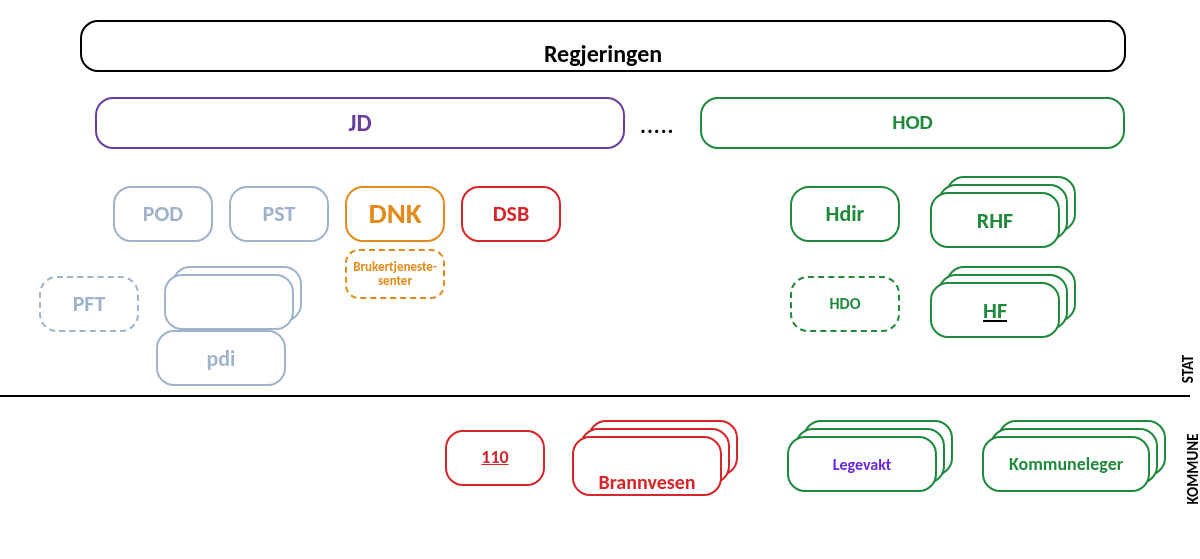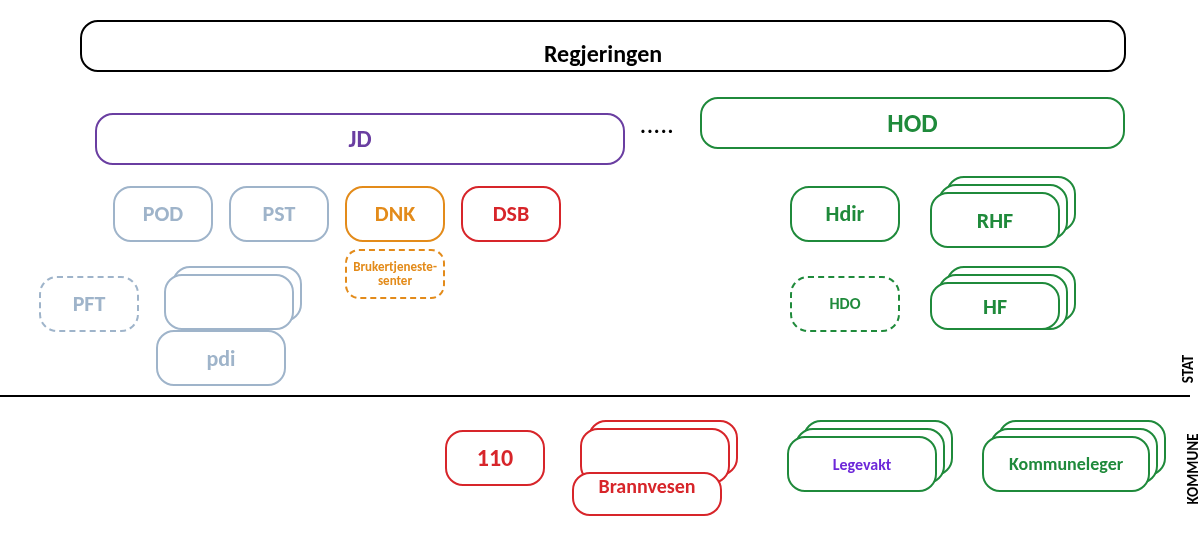--- a/index.html
+++ b/index.html
@@ -64,40 +64,40 @@
     white-space:nowrap;
   }
 </style>
 </head>
 <body>
 
 <div class="box" style="left:80px; top:20px; width:1046px; height:52px; border-color:#000;">
   <span style="color:#000; font-size:24px;margin-top:17px;">Regjeringen</span>
 </div>
 
-<div class="box" style="left:95px; top:97px; width:530px; height:52px; border-color:#6a3ea1;margin-top:16px;">
+<div class="box" style="left:95px; top:97px; width:530px; height:52px; border-color:#6a3ea1;">
   <span style="color:#6a3ea1; font-size:24px;">JD</span>
 </div>
 
 <div class="dots" style="left:640px; top:112px;">.....</div>
 
 <div class="box" style="left:700px; top:97px; width:425px; height:52px; border-color:#1f8a3b;">
-  <span style="color:#1f8a3b; font-size:26px;">HOD</span>
+  <span style="color:#1f8a3b; font-size:21px;">HOD</span>
 </div>
 
 <div class="box" style="left:113px; top:186px; width:100px; height:56px; border-color:#9fb4ca;">
   <span style="color:#9fb4ca; font-size:22px;">POD</span>
 </div>
 
 <div class="box" style="left:229px; top:186px; width:100px; height:56px; border-color:#9fb4ca;">
   <span style="color:#9fb4ca; font-size:22px;">PST</span>
 </div>
 
 <div class="box" style="left:345px; top:186px; width:100px; height:56px; border-color:#e38b1a;">
-  <span style="color:#e38b1a; font-size:22px;">DNK</span>
+  <span style="color:#e38b1a; font-size:29px;">DNK</span>
 </div>
 
 <div class="box" style="left:461px; top:186px; width:100px; height:56px; border-color:#d7252a;">
   <span style="color:#d7252a; font-size:22px;">DSB</span>
 </div>
 
 <div class="box dashed" style="left:345px; top:249px; width:100px; height:50px; border-color:#e38b1a; border-radius:14px;">
   <span style="color:#e38b1a; font-size:13px; white-space:pre-line;">Brukertjeneste-
 senter</span>
 </div>
@@ -126,39 +126,39 @@
   </div>
 </div>
 
 <div class="box dashed" style="left:790px; top:276px; width:110px; height:56px; border-color:#1f8a3b;">
   <span style="color:#1f8a3b; font-size:16px;">HDO</span>
 </div>
 
 <div class="stack" style="left:946px; top:266px;">
   <div class="layer" style="left:0; top:0; width:130px; height:56px; border-color:#1f8a3b;"></div>
   <div class="layer" style="left:-8px; top:8px; width:130px; height:56px; border-color:#1f8a3b;"></div>
-  <div class="layer" style="left:-16px; top:16px; width:130px; height:48px; border-color:#1f8a3b; display:flex; align-items:center; justify-content:center;">
+  <div class="layer" style="left:-16px; top:16px; width:130px; height:56px; border-color:#1f8a3b; display:flex; align-items:center; justify-content:center;text-decoration:underline;">
     <span style="color:#1f8a3b; font-size:22px; font-weight:700;">HF</span>
   </div>
 </div>
 
 <div class="sidelabel" style="left:1168px; top:360px; width:40px;">
   <span>STAT</span>
 </div>
 
 <div class="divider" style="top:395px;"></div>
 
 <div class="box" style="left:445px; top:430px; width:100px; height:56px; border-color:#d7252a;">
-  <span style="color:#d7252a; font-size:24px;">110</span>
+  <span style="color:#d7252a; font-size:18px;text-decoration:underline;">110</span>
 </div>
 
 <div class="stack" style="left:588px; top:420px;">
   <div class="layer" style="left:0; top:0; width:150px; height:56px; border-color:#d7252a;"></div>
   <div class="layer" style="left:-8px; top:8px; width:150px; height:56px; border-color:#d7252a;"></div>
-  <div class="layer" style="left:-16px; top:16px; width:150px; height:44px; border-color:#d7252a; display:flex; align-items:flex-start; justify-content:center;margin-top:36px;">
+  <div class="layer" style="left:-16px; top:16px; width:150px; height:60px; border-color:#d7252a; display:flex; align-items:flex-end; justify-content:center;">
     <span style="color:#d7252a; font-size:20px; font-weight:700;">Brannvesen</span>
   </div>
 </div>
 
 <div class="stack" style="left:803px; top:420px;">
   <div class="layer" style="left:0; top:0; width:150px; height:56px; border-color:#1f8a3b;"></div>
   <div class="layer" style="left:-8px; top:8px; width:150px; height:56px; border-color:#1f8a3b;"></div>
   <div class="layer" style="left:-16px; top:16px; width:150px; height:56px; border-color:#1f8a3b; display:flex; align-items:center; justify-content:center;">
     <span style="color:#6d28d9; font-size:16px; font-weight:700;">Legevakt</span>
   </div>

